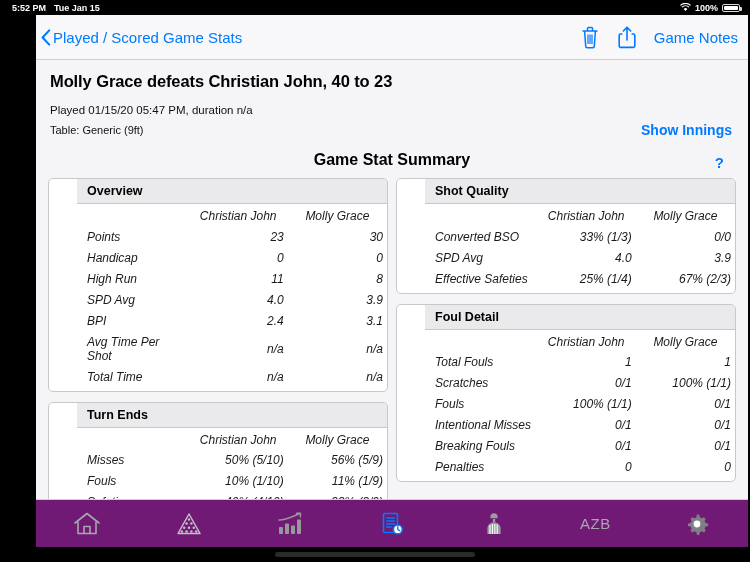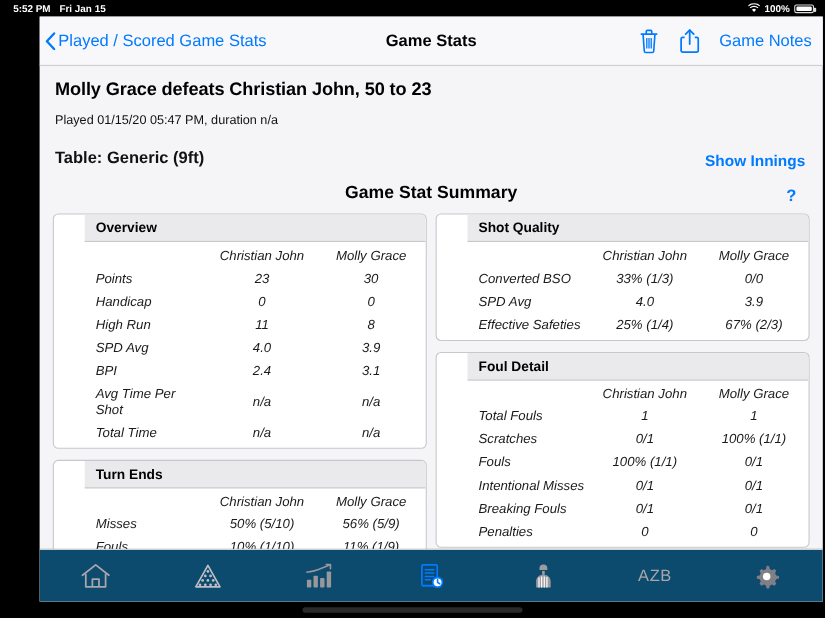--- a/index.html
+++ b/index.html
@@ -76,21 +76,21 @@
     padding: 12px 14px 4px 14px;
     position: relative;
   }
   .match-title {
     font-size: 16.5px; font-weight: bold; color: #000;
     letter-spacing: -0.1px;
   }
   .meta-line {
     font-size: 11.5px; color: #111; margin-top: 13px;
   }
-  .meta-line2 { font-size: 15px; color: #111; margin-top: 19px; font-weight: bold; }
+  .meta-line2 { font-size: 11px; color: #111; margin-top: 8px; }
   .show-innings {
     position: absolute; right: 16px; bottom: 2px;
     color: #007aff; font-size: 14px; font-weight: bold; cursor: pointer;
   }
   .summary-row {
     position: relative; height: 30px; margin-top: 8px;
   }
   .summary-title {
     text-align: center; font-size: 16px; font-weight: bold; color: #000;
     line-height: 24px;
@@ -123,32 +123,32 @@
     font-size: 12.5px; font-weight: bold; color: #000;
   }
   table.stat {
     width: 100%; border-collapse: collapse;
     font-size: 12px; color: #1a1a1a; font-style: italic;
   }
   table.stat th {
     font-weight: normal; padding: 5px 4px 3px 4px;
     text-align: center; font-size: 12px; color: #1a1a1a;
   }
-  table.stat td { padding: 3.5px 4px; text-align: center; }
+  table.stat td { padding: 3.5px 4px; text-align: right; }
   table.stat th.lab, table.stat td.lab {
     text-align: left; padding-left: 10px; width: 36%;
   }
   table.stat td.val, table.stat th.val { width: 32%; }
   table.stat tbody tr:last-child td { padding-bottom: 7px; }
 
   
   .tabbar {
     position: absolute; left: 0; bottom: 0;
     width: 712px; height: 48px;
-    background: #0c4a6e;
+    background: #701a75;
     border-top: 1px solid #d0d0d4;
     display: flex; align-items: center;
   }
   .tab {
     flex: 1; display: flex; align-items: center; justify-content: center;
     height: 48px; cursor: pointer;
   }
   .tab svg { display: block; }
   .tab .azb {
     font-size: 15px; color: #a7a7ac; font-weight: normal;
@@ -161,21 +161,21 @@
   }
 </style>
 </head>
 <body>
 
 <div class="device">
 
   <div class="statusbar">
     <div class="sb-left">
       <span>5:52 PM</span>
-      <span>Fri Jan 15</span>
+      <span>Tue Jan 15</span>
     </div>
     <div class="sb-right">
       <span class="wifi-ic">
         <svg width="11" height="9" viewBox="0 0 11 9">
           <path d="M5.5 8 L3.6 5.9 a2.7 2.7 0 0 1 3.8 0 Z" fill="#fff"></path>
           <path d="M1.9 4.2 a5.2 5.2 0 0 1 7.2 0" stroke="#fff" stroke-width="1.1" fill="none"></path>
           <path d="M0.4 2.3 a7.6 7.6 0 0 1 10.2 0" stroke="#fff" stroke-width="1.1" fill="none"></path>
         </svg>
       </span>
       <span>100%</span>
@@ -190,21 +190,20 @@
     <div class="navbar">
       <div class="nav-back">
         <span class="chev">
           <svg width="10" height="17" viewBox="0 0 10 17">
             <path d="M8.2 1.4 L1.6 8.5 L8.2 15.6" stroke="#007aff" stroke-width="2.1" fill="none" stroke-linecap="round" stroke-linejoin="round"></path>
           </svg>
         </span>
         <span>Played / Scored Game Stats</span>
       </div>
 
-      <div class="nav-title">Game Stats</div>
 
       <div class="nav-actions">
         <span class="icon-btn">
           <svg width="20" height="23" viewBox="0 0 20 23">
             <path d="M3 5 h14 M7.5 5 V2.6 a1 1 0 0 1 1-1 h3 a1 1 0 0 1 1 1 V5" stroke="#007aff" stroke-width="1.5" fill="none" stroke-linecap="round"></path>
             <path d="M4.6 5 L5.7 20.4 a1.4 1.4 0 0 0 1.4 1.3 h5.8 a1.4 1.4 0 0 0 1.4-1.3 L15.4 5" stroke="#007aff" stroke-width="1.5" fill="none" stroke-linejoin="round"></path>
             <path d="M8 8.5 V18 M10 8.5 V18 M12 8.5 V18" stroke="#007aff" stroke-width="1.2"></path>
           </svg>
         </span>
         <span class="icon-btn">
@@ -213,21 +212,21 @@
             <path d="M5.3 5 L9 1.4 L12.7 5" stroke="#007aff" stroke-width="1.6" fill="none" stroke-linecap="round" stroke-linejoin="round"></path>
             <path d="M4.4 8 H2.6 a1.4 1.4 0 0 0-1.4 1.4 V20 a1.4 1.4 0 0 0 1.4 1.4 H15.4
                      a1.4 1.4 0 0 0 1.4-1.4 V9.4 A1.4 1.4 0 0 0 15.4 8 H13.6" stroke="#007aff" stroke-width="1.6" fill="none" stroke-linejoin="round"></path>
           </svg>
         </span>
         <span class="nav-link">Game Notes</span>
       </div>
     </div>
 
     <div class="header-block">
-      <div class="match-title">Molly Grace defeats Christian John, 50 to 23</div>
+      <div class="match-title">Molly Grace defeats Christian John, 40 to 23</div>
       <div class="meta-line">Played 01/15/20 05:47 PM, duration n/a</div>
       <div class="meta-line2">Table: Generic (9ft)</div>
       <div class="show-innings">Show Innings</div>
     </div>
 
     <div class="summary-row">
       <div class="summary-title">Game Stat Summary</div>
       <div class="help-q">?</div>
     </div>
 

